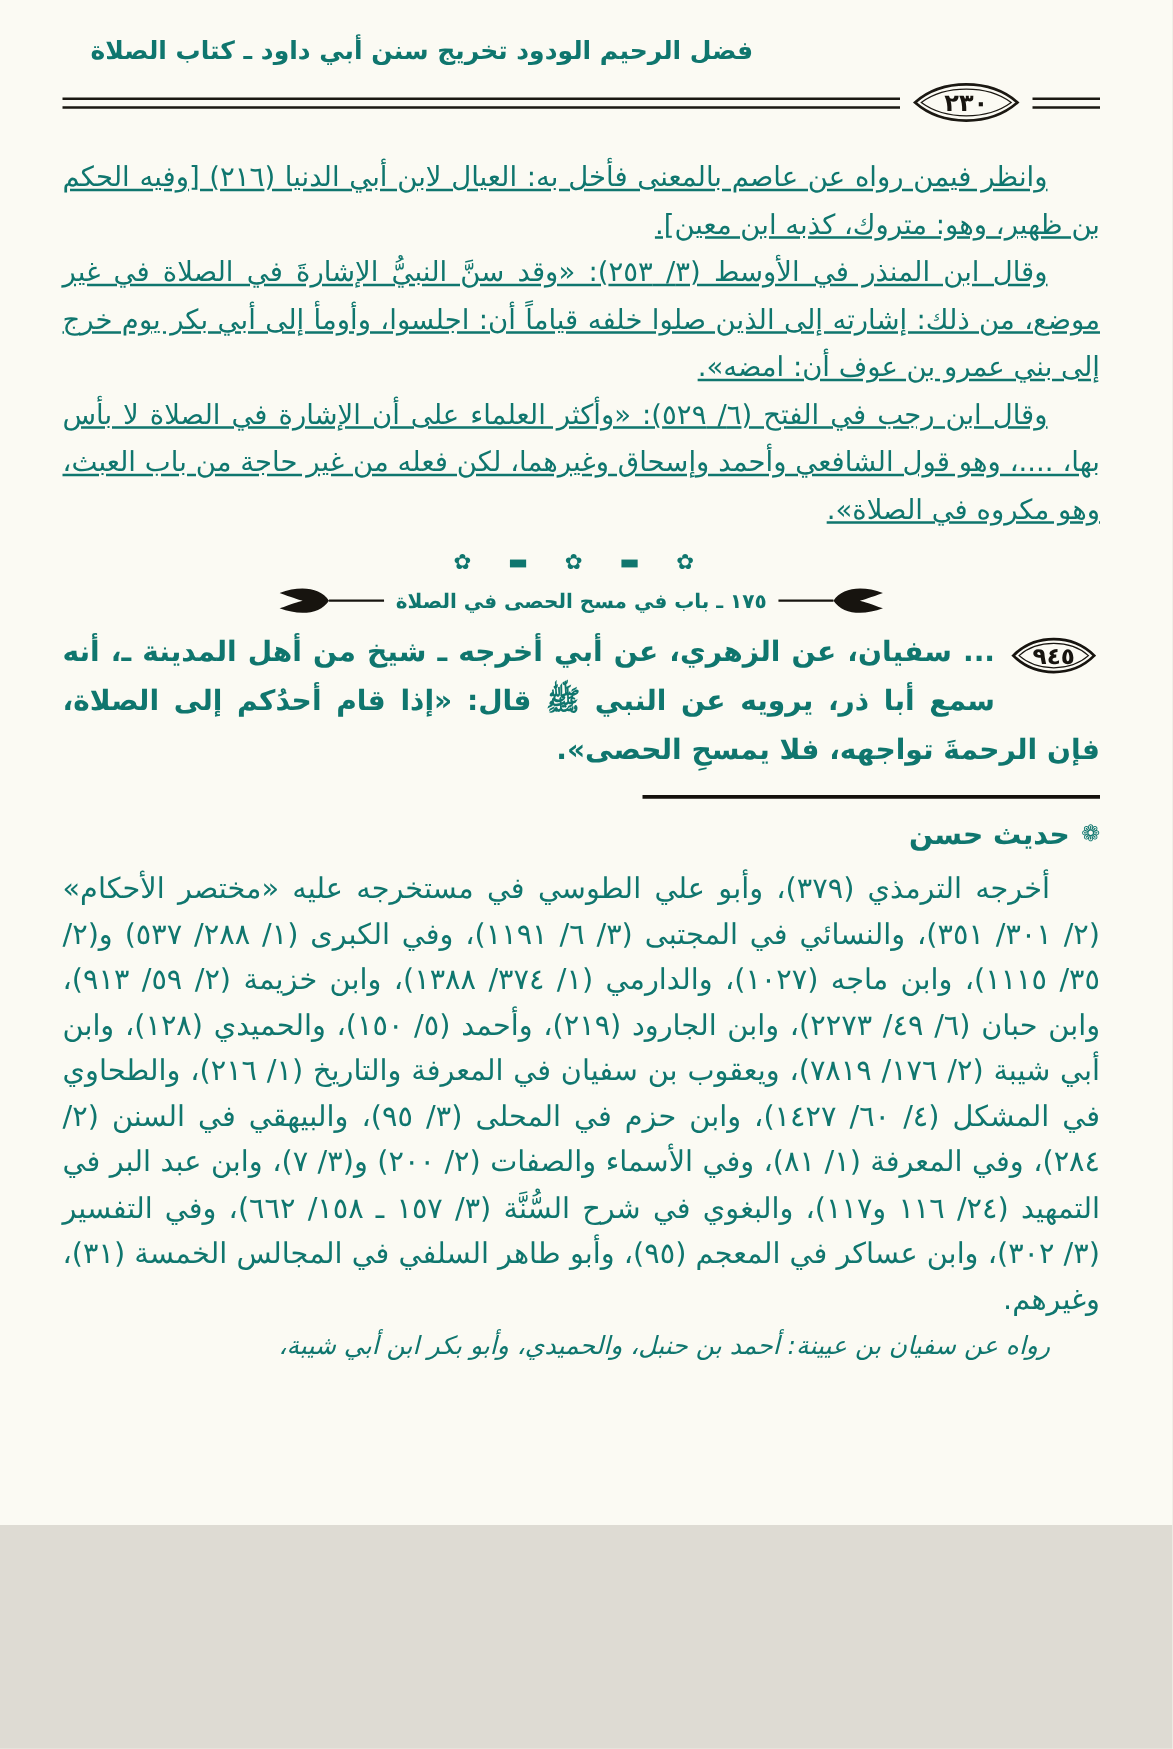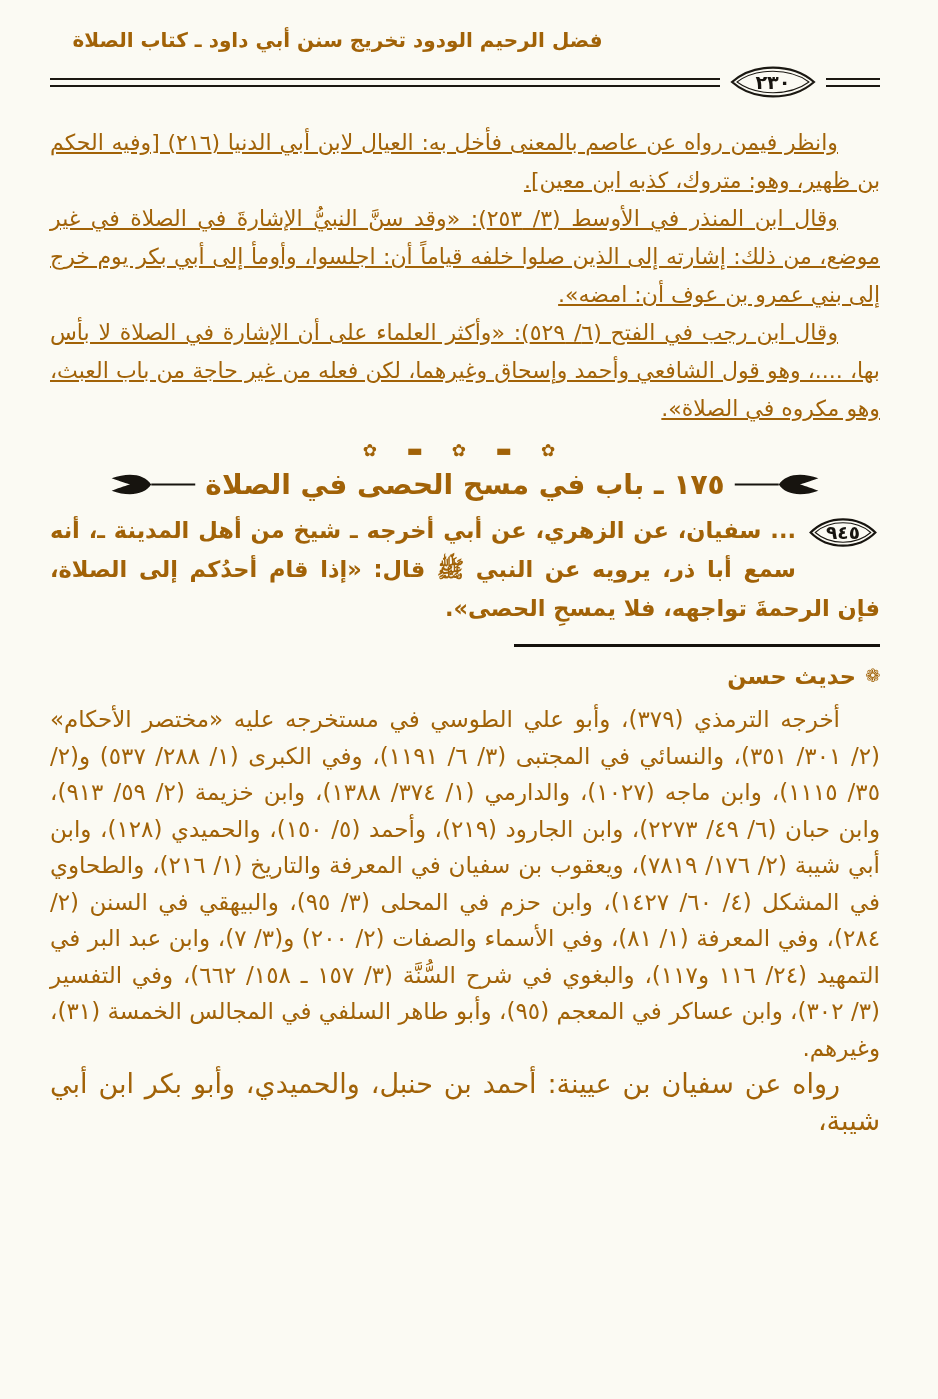--- a/index.html
+++ b/index.html
@@ -2,24 +2,24 @@
 <html lang="ar" dir="rtl"><head>
 <meta charset="utf-8">
 <style>
   * { box-sizing: border-box; }
   html, body { margin: 0; padding: 0; }
   body { background: #dedbd3; }
 
   .page {
     position: relative;
     width: 938px;
-    height: 1399px;
+    height: 1220px;
     margin: 0 auto;
     background: #fbfaf3;
-    color: #a16207;
+    color: #0f766e;
     direction: rtl;
     font-family: "DejaVu Sans", sans-serif;
     padding: 28px 58px 0 50px;
     overflow: hidden;
   }
 
   
   .header-title {
     font-size: 20px;
     font-weight: bold;
@@ -68,21 +68,21 @@
     margin: 12px 0 4px;
   }
 
   
   .chapter {
     display: flex;
     align-items: center;
     justify-content: center;
     gap: 8px;
     margin: 8px 0 10px;
-    font-size: 28px;
+    font-size: 16px;
     font-weight: bold;
   }
   .chapter .title { white-space: nowrap; }
   .flourish { flex-shrink: 0; }
   .flourish.mirror { transform: scaleX(-1); }
 
   
   .hadith {
     margin: 2px 0 0;
     font-size: 22.5px;
@@ -111,24 +111,25 @@
   .grade .mark { font-size: 18px; }
   .takhrij {
     margin: 8px 0 0;
     font-size: 23px;
     line-height: 36.5px;
     text-align: justify;
     text-indent: 40px;
   }
   .narrators {
     margin: 0;
-    font-size: 27px;
+    font-size: 20px;
     line-height: 36.5px;
     text-align: justify;
     text-indent: 40px;
+    font-style: italic;
   }
 </style>
 </head>
 <body>
 
 <div class="page">
 
   <header>
     <div class="header-title">فضل الرحيم الودود تخريج سنن أبي داود ـ كتاب الصلاة</div>
 

